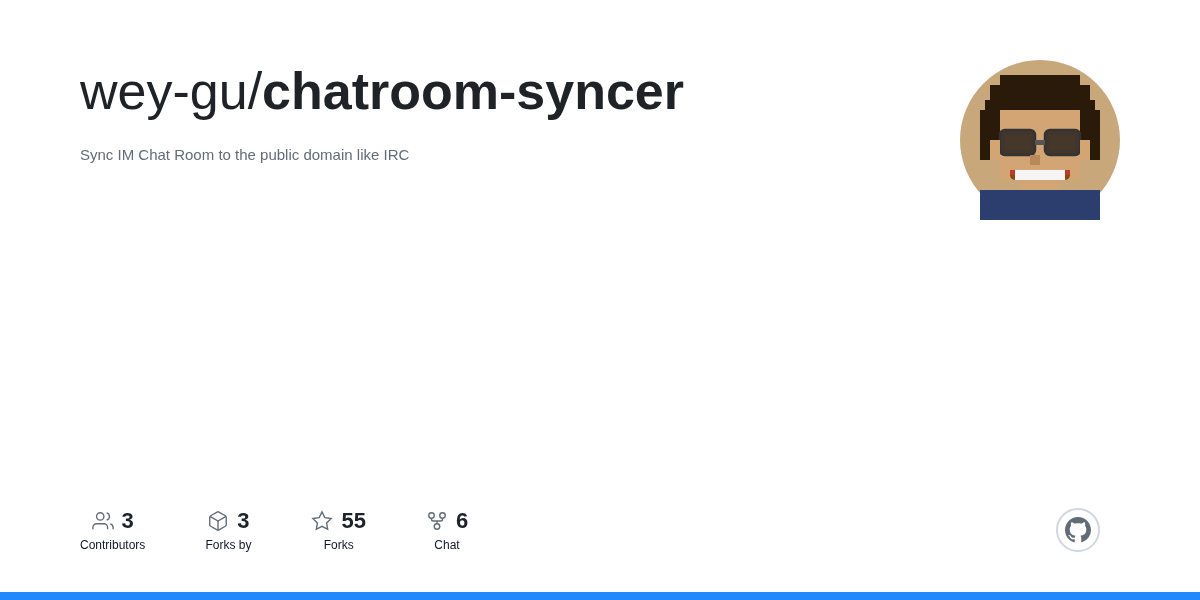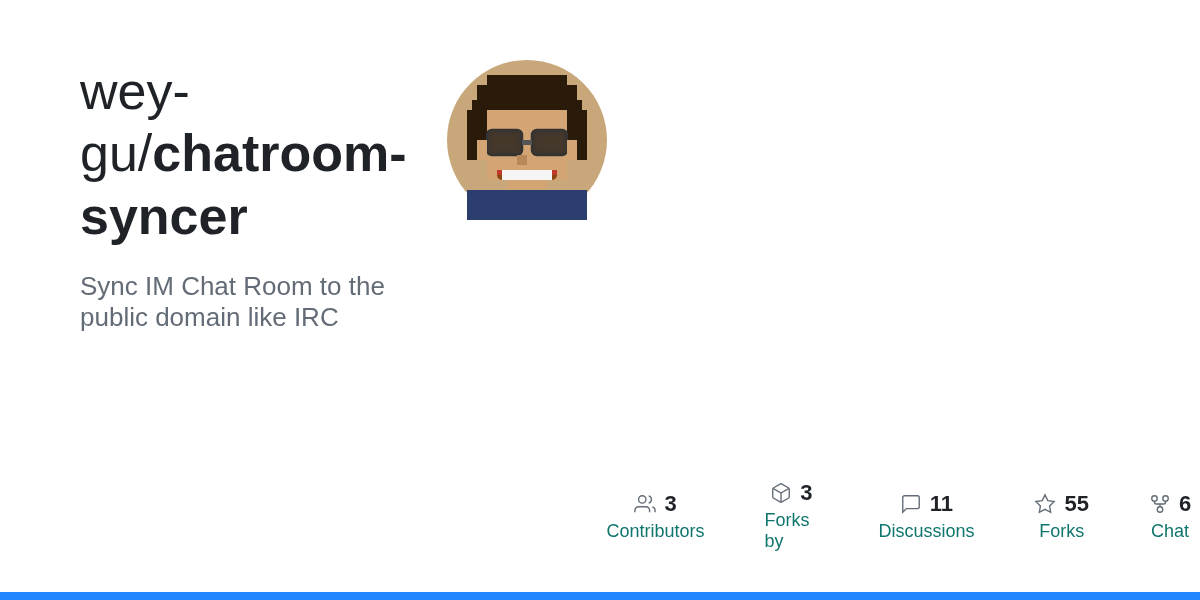--- a/index.html
+++ b/index.html
@@ -14,20 +14,21 @@
       width: 1200px;
       height: 600px;
       overflow: hidden;
       display: flex;
       flex-direction: column;
     }
 
     .main-content {
       flex: 1;
       display: flex;
+      flex-direction: column;
       padding: 60px 80px 40px 80px;
       position: relative;
     }
 
     .header-row {
       display: flex;
       align-items: flex-start;
       justify-content: space-between;
     }
 
@@ -44,21 +45,21 @@
 
     .repo-title .owner {
       font-weight: 400;
     }
 
     .repo-title .name {
       font-weight: 700;
     }
 
     .repo-description {
-      font-size: 26px;
+      font-size: 15px;
       color: #636c76;
       margin-bottom: 60px;
     }
 
     .avatar-section {
       width: 160px;
       height: 160px;
       flex-shrink: 0;
       margin-left: 40px;
     }
@@ -91,22 +92,22 @@
       gap: 8px;
     }
 
     .stat-number {
       font-size: 22px;
       font-weight: 600;
       color: #1f2328;
     }
 
     .stat-label {
-      font-size: 18px;
-      color: #0f766e;
+      font-size: 12px;
+      color: #0f172a;
     }
 
     .stat-icon {
       width: 22px;
       height: 22px;
       color: #636c76;
     }
 
     .github-icon-circle {
       width: 44px;
@@ -206,29 +207,20 @@
         <svg class="stat-icon" viewBox="0 0 24 24" fill="none" stroke="currentColor" stroke-width="1.5">
           <path d="M21 16V8a2 2 0 0 0-1-1.73l-7-4a2 2 0 0 0-2 0l-7 4A2 2 0 0 0 3 8v8a2 2 0 0 0 1 1.73l7 4a2 2 0 0 0 2 0l7-4A2 2 0 0 0 21 16z"></path>
           <polyline points="3.27 6.96 12 12.01 20.73 6.96"></polyline>
           <line x1="12" y1="22.08" x2="12" y2="12"></line>
         </svg>
         <span class="stat-number">3</span>
       </div>
       <span class="stat-label">Forks by</span>
     </div>
 
-    <div class="stat-item">
-      <div class="stat-top">
-        <svg class="stat-icon" viewBox="0 0 24 24" fill="none" stroke="currentColor" stroke-width="1.5">
-          <path d="M21 15a2 2 0 0 1-2 2H7l-4 4V5a2 2 0 0 1 2-2h14a2 2 0 0 1 2 2z"></path>
-        </svg>
-        <span class="stat-number">11</span>
-      </div>
-      <span class="stat-label">Discussions</span>
-    </div>
 
     <div class="stat-item">
       <div class="stat-top">
         <svg class="stat-icon" viewBox="0 0 24 24" fill="none" stroke="currentColor" stroke-width="1.5">
           <polygon points="12 2 15.09 8.26 22 9.27 17 14.14 18.18 21.02 12 17.77 5.82 21.02 7 14.14 2 9.27 8.91 8.26 12 2"></polygon>
         </svg>
         <span class="stat-number">55</span>
       </div>
       <span class="stat-label">Forks</span>
     </div>

